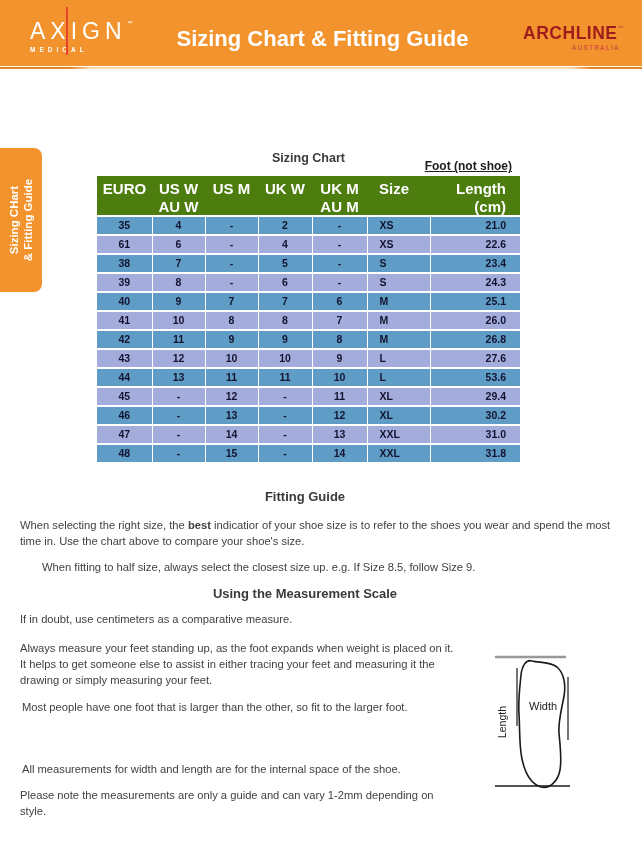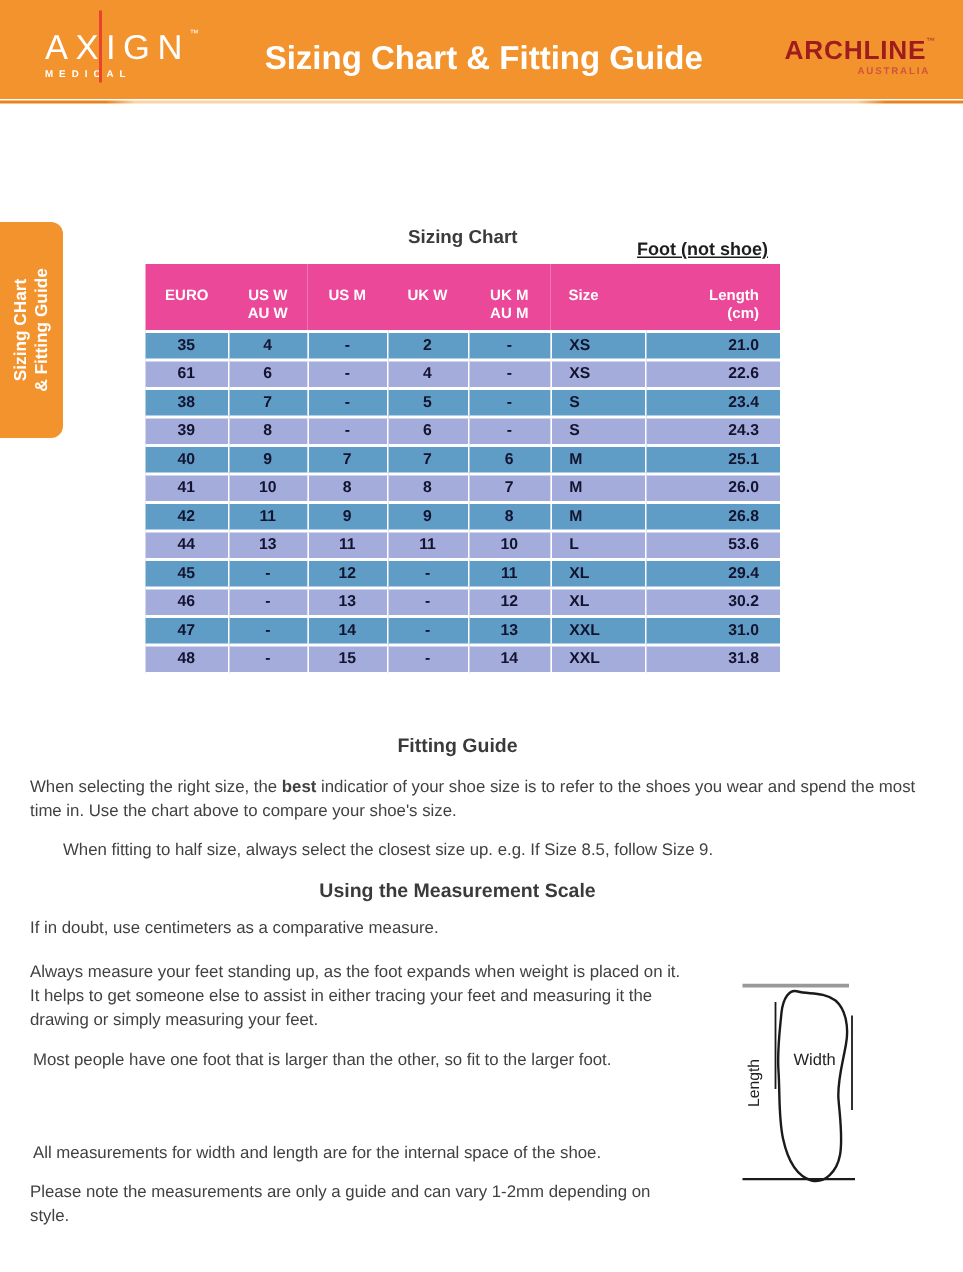--- a/index.html
+++ b/index.html
@@ -37,22 +37,22 @@
   }
 
   
   .chart-title { position:absolute; left:97px; top:151px; width:423px; text-align:center;
     font-size:12.5px; font-weight:700; color:#3B3B3B; }
   .foot-note { position:absolute; left:400px; top:159px; width:112px; text-align:right;
     font-size:12px; font-weight:700; color:#1d1d1d;text-decoration:underline; }
 
   table.size-table { position:absolute; left:97px; top:176px; width:423px; border-collapse:collapse; table-layout:fixed; }
   .size-table th {
-    background:#ec4899; color:#ffffff; font-size:10px; font-weight:700;
-    vertical-align:top; padding:16px 0 0 0; height:28px; border-bottom:2px solid #fff; text-align:center;
+    background:#4d7c0f; color:#ffffff; font-size:15px; font-weight:700;
+    vertical-align:top; padding:4px 0 0 0; height:28px; border-bottom:2px solid #fff; text-align:center;
   }
   .size-table th .l2 { margin-top:1px; }
   .size-table td {
     font-size:10.5px; font-weight:700; color:#13132F; text-align:center;
     height:17px; line-height:17px; padding:0;
     border-bottom:2px solid #fff; border-right:1px solid #fff;
   }
   .size-table td:last-child { border-right:none; }
   .size-table tbody tr:nth-child(odd)  td { background:#5F9DC6; }
   .size-table tbody tr:nth-child(even) td { background:#A3ACDB; }
@@ -201,20 +201,29 @@
         <tr>
           <td class="c0">42</td>
           <td class="c1">11</td>
           <td class="c2">9</td>
           <td class="c3">9</td>
           <td class="c4">8</td>
           <td class="c5">M</td>
           <td class="c6">26.8</td>
         </tr>
         <tr>
+          <td class="c0">43</td>
+          <td class="c1">12</td>
+          <td class="c2">10</td>
+          <td class="c3">10</td>
+          <td class="c4">9</td>
+          <td class="c5">L</td>
+          <td class="c6">27.6</td>
+        </tr>
+        <tr>
           <td class="c0">44</td>
           <td class="c1">13</td>
           <td class="c2">11</td>
           <td class="c3">11</td>
           <td class="c4">10</td>
           <td class="c5">L</td>
           <td class="c6">53.6</td>
         </tr>
         <tr>
           <td class="c0">45</td>

